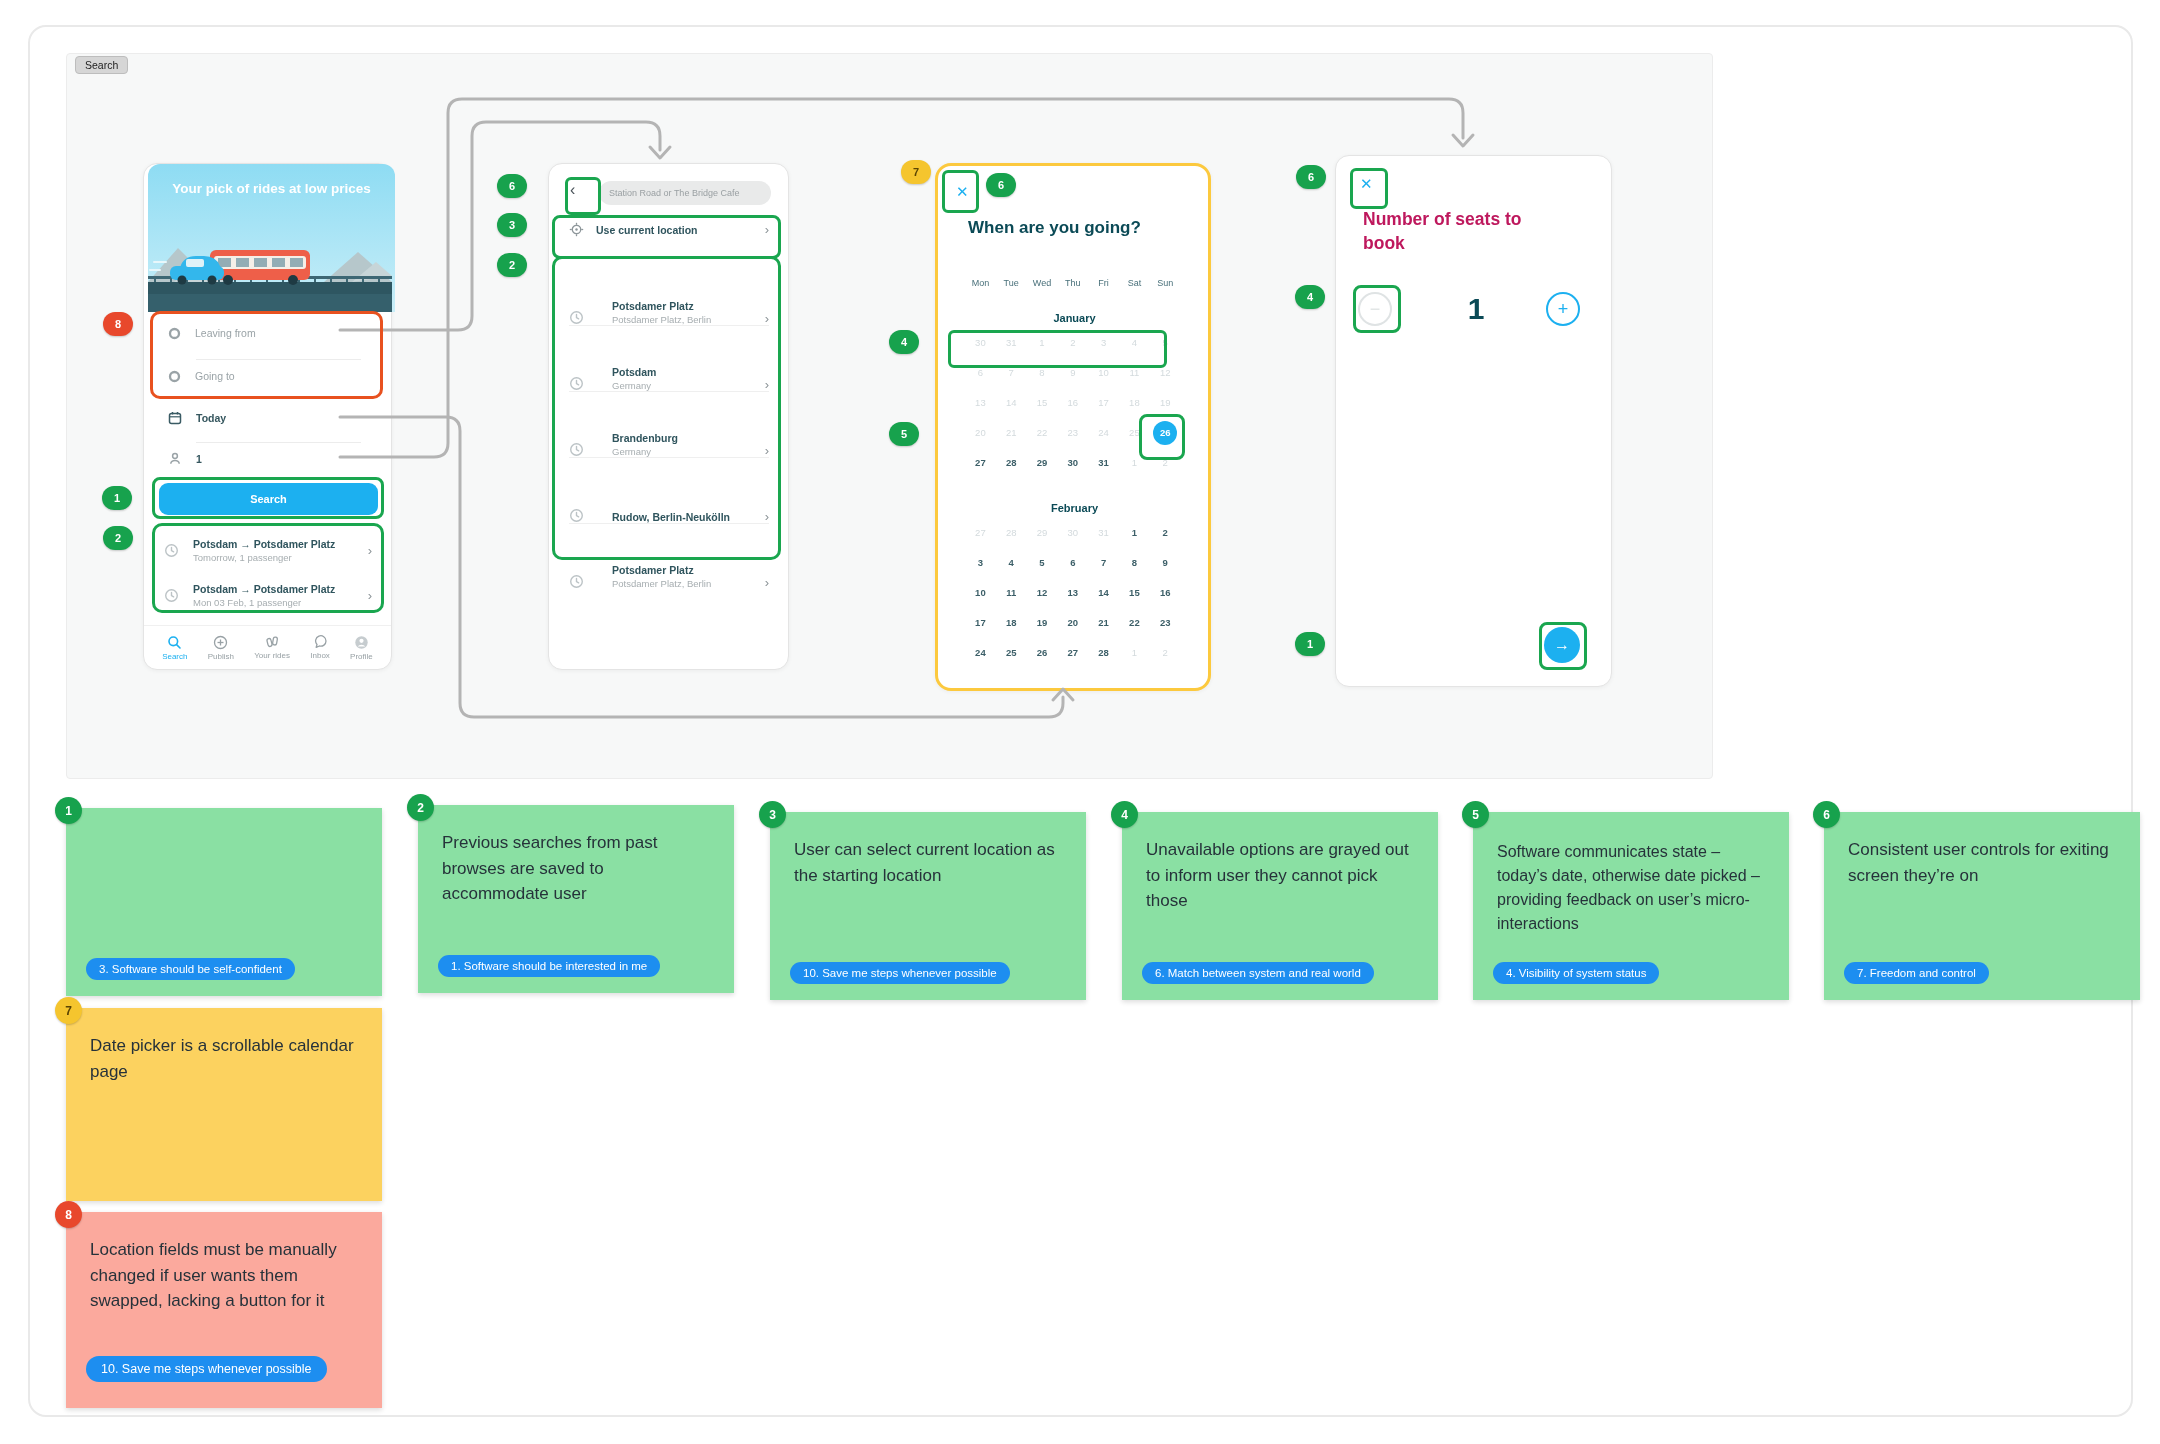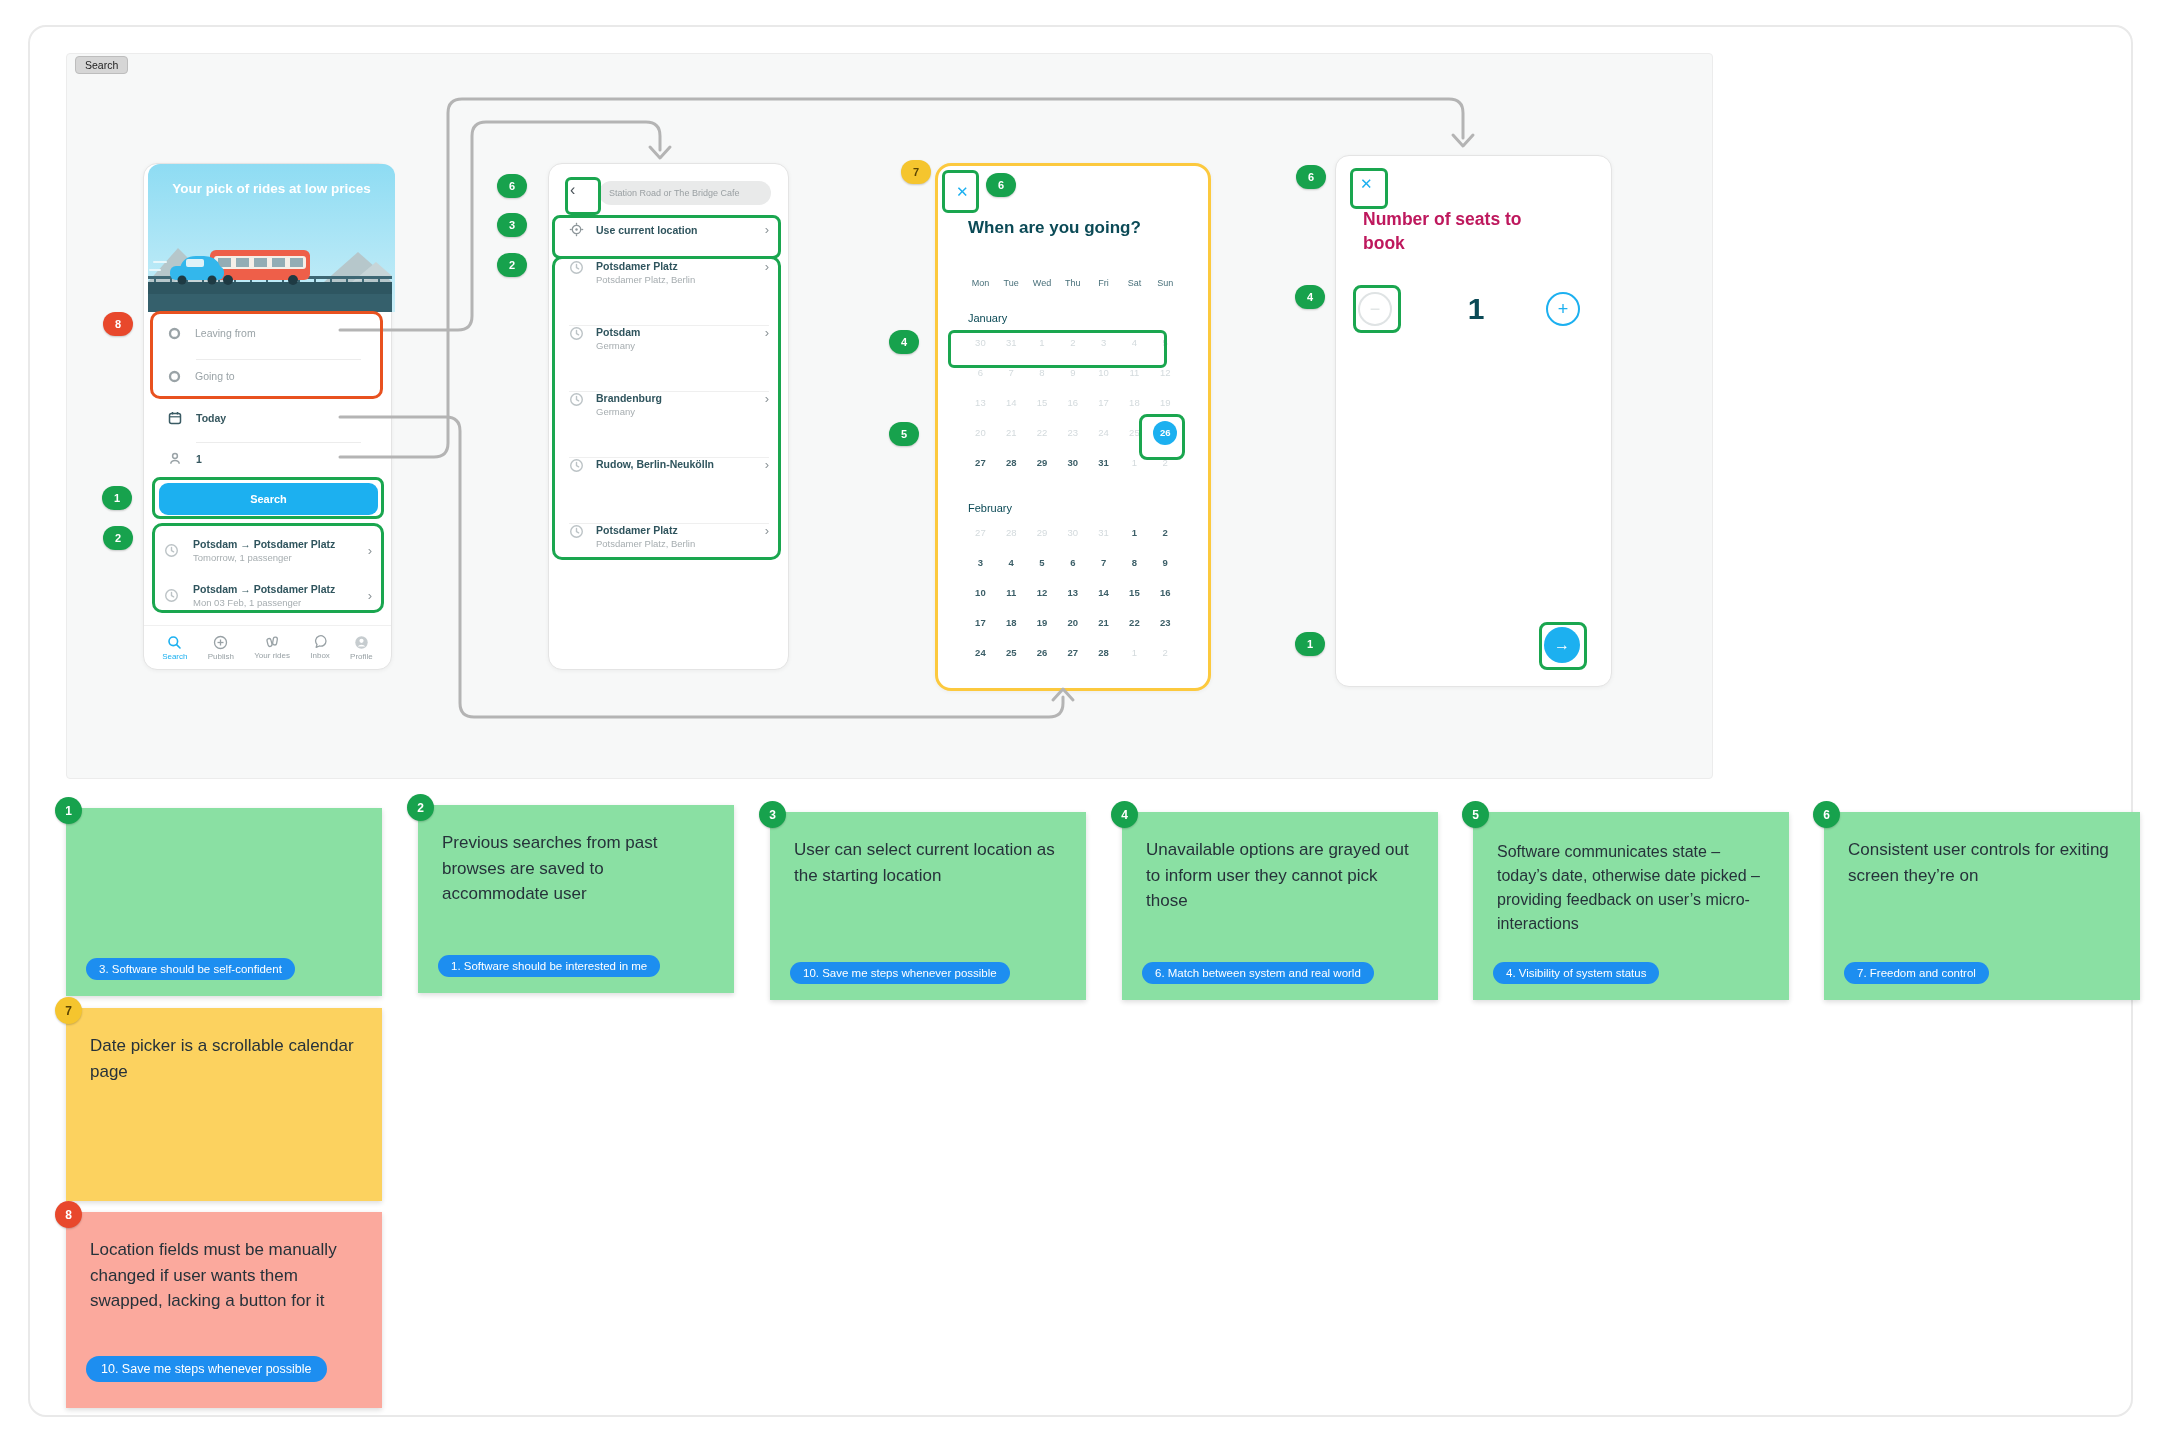--- a/index.html
+++ b/index.html
@@ -33,31 +33,31 @@
   .chev{color:#8b9397;font-size:13px;line-height:1;}
   .navbar{position:absolute;left:0;bottom:0;width:100%;height:44px;border-top:1px solid #f0f0f0;display:flex;justify-content:space-around;align-items:center;padding:0 8px;box-sizing:border-box;}
   .nav-item{display:flex;flex-direction:column;align-items:center;gap:2px;cursor:pointer;}
   .nav-label{font-size:8px;color:#98a1a5;}
   .nav-item.active .nav-label{color:var(--blue,#1cb0f0);}
   
   .back-btn{position:absolute;left:21px;top:18px;font-size:16px;color:#4b545a;cursor:pointer;line-height:1;}
   .loc-input{position:absolute;left:50px;top:17px;width:172px;height:24px;background:#e9eaea;border-radius:12px;display:flex;align-items:center;padding-left:10px;box-sizing:border-box;font-size:9px;color:#9aa0a3;}
   .cur-row{position:absolute;left:20px;top:58px;width:200px;display:flex;align-items:center;gap:12px;cursor:pointer;}
   .sugg-list{position:absolute;left:20px;top:96px;width:200px;}
-  .sugg-row{height:65px;display:flex;align-items:flex-start;gap:12px;cursor:pointer;}
+  .sugg-row{height:65px;display:flex;align-items:flex-end;gap:28px;cursor:pointer;}
   .sugg-row + .sugg-row{border-top:1px solid #efefef;}
   .sugg-text{display:flex;flex-direction:column;gap:2px;flex:1;}
   
   .cal-card{border:3.5px solid var(--cal-yellow,#fcc93e) !important;border-radius:16px !important;}
   .close-x{position:absolute;font-size:15px;font-weight:bold;color:var(--blue,#1cb0f0);cursor:pointer;line-height:1;}
   .cal-title{position:absolute;left:30px;top:52px;font-size:17px;font-weight:bold;color:#0b4a56;}
   .cal-body{position:absolute;left:27px;top:112px;width:216px;}
   .weekdays{display:flex;}
   .weekday{width:30.8px;text-align:center;font-size:9px;color:#49707a;}
-  .m-label{font-size:11px;font-weight:normal;color:#0b4a56;margin:24px 0 4px 3px;}
+  .m-label{font-size:11px;font-weight:bold;color:#0b4a56;margin:24px 0 4px 3px;text-align:center;}
   .cal-row{display:flex;}
   .day{width:30.8px;height:30px;line-height:30px;text-align:center;font-size:9.5px;position:relative;z-index:0;}
   .day.m{color:#d3dadd;}
   .day.a{color:#3c5f68;font-weight:bold;}
   .day.s{color:#fff;font-weight:bold;}
   .day.s::before{content:"";position:absolute;width:24px;height:24px;border-radius:50%;background:var(--blue,#1cb0f0);left:50%;top:50%;transform:translate(-50%,-50%);z-index:-1;}
   
   .seats-title{position:absolute;left:27px;top:52px;width:175px;font-size:17.5px;font-weight:bold;color:#be185d;line-height:1.35;}
   .step-circle{position:absolute;width:34px;height:34px;border-radius:50%;display:flex;align-items:center;justify-content:center;font-size:18px;box-sizing:border-box;cursor:pointer;background:#fff;}
   .step-minus{left:22px;top:136px;border:2.5px solid #dfe3e4;color:#dfe3e4;}

